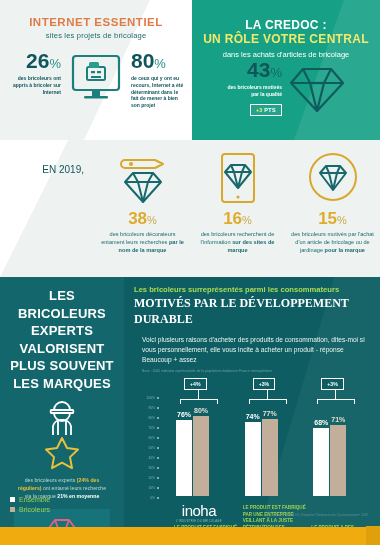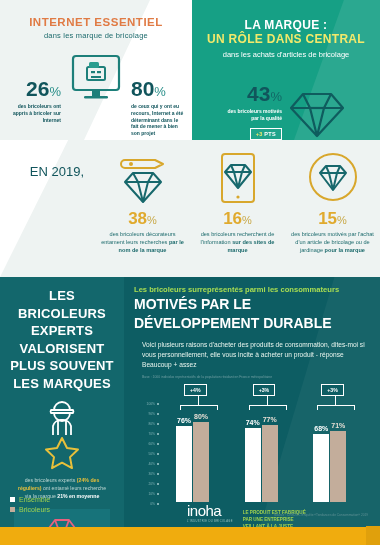--- a/index.html
+++ b/index.html
@@ -25,21 +25,21 @@
     background: #eef3f2;
     clip-path: polygon(0 0, 100% 0, 56% 100%, 0 100%);
   }
   .pi-inner { position: relative; z-index: 2; padding: 16px 8px 0 8px; text-align: center; }
   .t-internet-title {
     color: #e07b45; font-size: 11.5px; font-weight: bold; letter-spacing: .5px;
   }
   .t-internet-sub { color: #1d6b6d; font-size: 7.5px; margin-top: 3px; letter-spacing: .2px; }
 
   .pi-stats { display: flex; align-items: flex-start; justify-content: center; margin-top: 10px; gap: 2px; }
-  .pi-col { width: 56px; margin-top: 28px; }
+  .pi-col { width: 56px; }
   .pi-col.left { text-align: right; padding-right: 3px; }
   .pi-col.right { text-align: left; padding-left: 3px; }
   .big-num { color: #11555c; font-size: 21px; font-weight: bold; line-height: 1; }
   .big-num .pct { font-size: 13px; font-weight: normal; color: #2a8f8a; }
   .small-cap { font-size: 5px; line-height: 1.35; color: #11555c; font-weight: bold; margin-top: 4px; }
 
   .monitor { width: 60px; }
   .monitor svg { display: block; margin: 0 auto; }
 
   .panel-marque {
@@ -50,21 +50,21 @@
     content: ""; position: absolute; right: 0; top: 0;
     width: 86px; height: 140px;
     background: rgba(255,255,255,0.09);
     clip-path: polygon(58% 0, 100% 0, 100% 100%, 0 100%);
   }
   .pm-inner { position: relative; z-index: 3; padding: 18px 10px 0 10px; text-align: center; }
   .t-marque-l1 { color: #ffffff; font-size: 12px; font-weight: bold; letter-spacing: .3px; }
   .t-marque-l1 .hl { color: #f2e96b; }
   .t-marque-sub { color: #ffffff; font-size: 7.5px; margin-top: 4px; }
 
-  .pm-stats { display: flex; align-items: flex-end; justify-content: center; margin-top: 24px; }
+  .pm-stats { display: flex; align-items: center; justify-content: center; margin-top: 0; }
   .pm-col { width: 62px; }
   .pm-col .big-num { color: #11555c; }
   .pm-col .big-num .pct { color: #11555c; opacity: .75; }
   .pm-col .small-cap { color: #ffffff; font-weight: bold; }
   .pm-col.left { text-align: right; padding-right: 4px; }
   .pm-col.right { text-align: left; padding-left: 4px; }
   .gem-white { width: 62px; display: flex; align-items: center; justify-content: center; padding-top: 4px; }
 
   .pts-badge {
     display: inline-block; border: 1px solid #ffffff; color: #ffffff;
@@ -76,21 +76,21 @@
   
   .row-mid { position: relative; width: 380px; height: 137px; background: #eef3f2; overflow: hidden; }
   .row-mid::before {
     content: ""; position: absolute; left: 0; top: 0; width: 110px; height: 137px;
     background: #ffffff; clip-path: polygon(0 0, 62% 0, 0 100%);
   }
   .mid-grid { position: relative; z-index: 2; display: flex; height: 137px; padding-top: 10px; }
   .mid-cell { flex: 1; text-align: center; padding: 0 5px; }
   .mid-cell.first { padding-top: 14px; }
 
-  .t-en2019 { color: #11555c; font-size: 13px; text-align: right; padding-right: 6px; }
+  .t-en2019 { color: #11555c; font-size: 10px; text-align: right; padding-right: 6px; }
   .t-sensibles {
     color: #11555c; font-size: 9px; font-weight: bold; line-height: 1.25;
     text-align: right; padding-right: 6px; margin-top: 2px;
   }
 
   .mid-icon { height: 58px; display: flex; align-items: center; justify-content: center; }
   .mid-num { color: #e0aa2e; font-size: 17px; font-weight: bold; line-height: 1; margin-top: 2px; }
   .mid-num .pct { font-size: 11px; font-weight: normal; color: #c9a94a; }
   .mid-cap { color: #1d6b6d; font-size: 5.6px; line-height: 1.4; margin-top: 4px; }
   .mid-cap b { font-weight: bold; }
@@ -117,21 +117,21 @@
   .cap36 .hlb { color: #ffffff; font-weight: bold; }
 
   .levier-box {
     margin: 8px 6px 0 6px; background: #17737a; padding: 7px 6px 8px 6px;
   }
   .levier-icon { display: flex; justify-content: center; }
   .levier-text { color: #e8c03a; font-size: 6.2px; font-weight: bold; line-height: 1.4; margin-top: 5px; letter-spacing: .2px; }
 
   .bot-right { position: absolute; z-index: 3; left: 124px; top: 0; width: 256px; height: 250px; padding: 8px 8px 0 10px; }
   .t-surrep { color: #a9dd52; font-size: 7.6px; font-weight: bold; text-align: left; line-height: 1.35; }
-  .t-surrep .l2 { color: #ffffff; font-size: 14px; }
+  .t-surrep .l2 { color: #ffffff; font-size: 12px; font-family: Liberation Serif, serif; }
   .t-quote { color: #e9f5ee; font-size: 6.6px; line-height: 1.55; margin-top: 7px; padding-left: 8px; }
   .t-basenote { color: #6f9ea2; font-size: 3.4px; margin-top: 4px; padding-left: 8px; }
 
   
   .chart { position: relative; margin-top: 5px; height: 142px; padding-left: 8px; }
   .chart-axis { position: absolute; left: 8px; top: 18px; width: 22px; height: 100px; }
   .tick { position: absolute; left: 0; width: 22px; display: flex; align-items: center; gap: 2px; }
   .tick-lab { color: #7fb0b3; font-size: 3.3px; width: 13px; text-align: right; }
   .tick-dot { width: 2px; height: 2px; background: #7fb0b3; }
 
@@ -156,39 +156,39 @@
   .grp-label { position: absolute; bottom: -18px; left: 8px; width: 64px;
                color: #9fd14f; font-size: 4.6px; font-weight: bold; line-height: 1.45; }
 
   .legend { position: absolute; left: 10px; bottom: 32px; z-index: 4; }
   .leg-item { display: flex; align-items: center; gap: 4px; margin-top: 3px; }
   .leg-sw { width: 5px; height: 5px; }
   .leg-sw.ens { background: #ffffff; }
   .leg-sw.bri { background: #c3ad9b; }
   .leg-lab { color: #9fd14f; font-size: 7px; }
 
-  .logo-wrap { position: absolute; left: 187px; bottom: 22px; z-index: 5; }
+  .logo-wrap { position: absolute; left: 176px; bottom: 22px; z-index: 5; text-align: center; }
   .logo-text { color: #ffffff; font-size: 15px; letter-spacing: -.5px; font-weight: normal; }
   .logo-tag { color: #9ec4c4; font-size: 2.6px; letter-spacing: .4px; margin-top: 1px; }
   .source-line { position: absolute; right: 12px; bottom: 28px; z-index: 5; color: #5e9094; font-size: 3.2px; }
 
   .footer-bar { position: absolute; left: 0; bottom: 0; width: 380px; height: 18px; background: #f0ac0e; z-index: 6; }
   .footer-bar::after { content: ""; position: absolute; right: 0; top: -1px; width: 14px; height: 19px; background: #e0a00c; }
 </style>
 </head>
 <body>
 
 <div class="page">
 
   <div class="row-top">
 
     <div class="panel-internet">
       <div class="pi-inner">
         <div class="t-internet-title">INTERNET ESSENTIEL</div>
-        <div class="t-internet-sub">dans les marque de bricolage</div>
+        <div class="t-internet-sub">sites les projets de bricolage</div>
 
         <div class="pi-stats">
           <div class="pi-col left">
             <div class="big-num"><span>26</span><span class="pct">%</span></div>
             <div class="small-cap">des bricoleurs ont appris à bricoler sur Internet</div>
           </div>
 
           <div class="monitor">
             <svg width="58" height="58" viewBox="0 0 58 58">
               <rect x="6" y="6" width="46" height="34" rx="3" fill="none" stroke="#1d7f7a" stroke-width="2.2"></rect>
@@ -205,22 +205,22 @@
           <div class="pi-col right">
             <div class="big-num"><span>80</span><span class="pct">%</span></div>
             <div class="small-cap">de ceux qui y ont eu recours, Internet a été déterminant dans le fait de mener à bien son projet</div>
           </div>
         </div>
       </div>
     </div>
 
     <div class="panel-marque">
       <div class="pm-inner">
-        <div class="t-marque-l1">LA MARQUE  :</div>
-        <div class="t-marque-l1"><span class="hl">UN RÔLE DANS CENTRAL</span></div>
+        <div class="t-marque-l1">LA CREDOC  :</div>
+        <div class="t-marque-l1"><span class="hl">UN RÔLE VOTRE CENTRAL</span></div>
         <div class="t-marque-sub">dans les achats d'articles de bricolage</div>
 
         <div class="pm-stats">
           <div class="pm-col left">
             <div class="big-num"><span>43</span><span class="pct">%</span></div>
             <div class="small-cap">des bricoleurs motivés par la qualité</div>
             <div class="pts-badge"><span class="pn">+3</span> <span>PTS</span></div>
           </div>
 
           <div class="gem-white">

